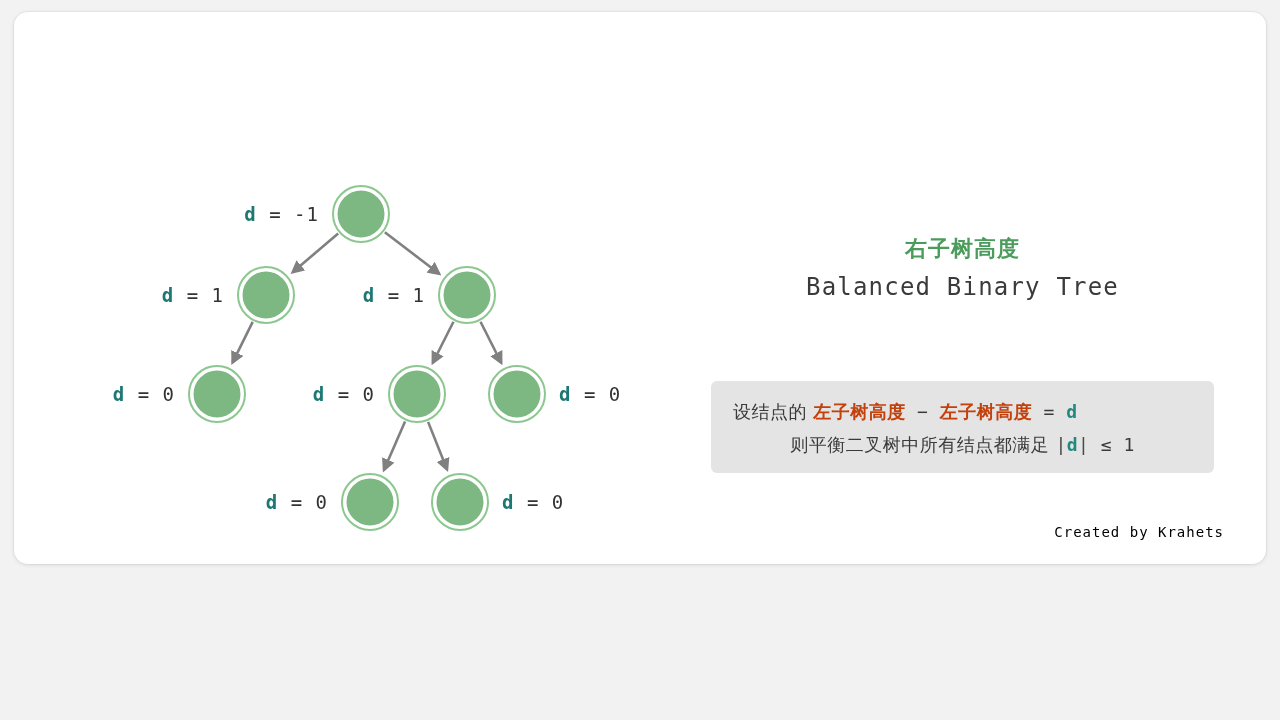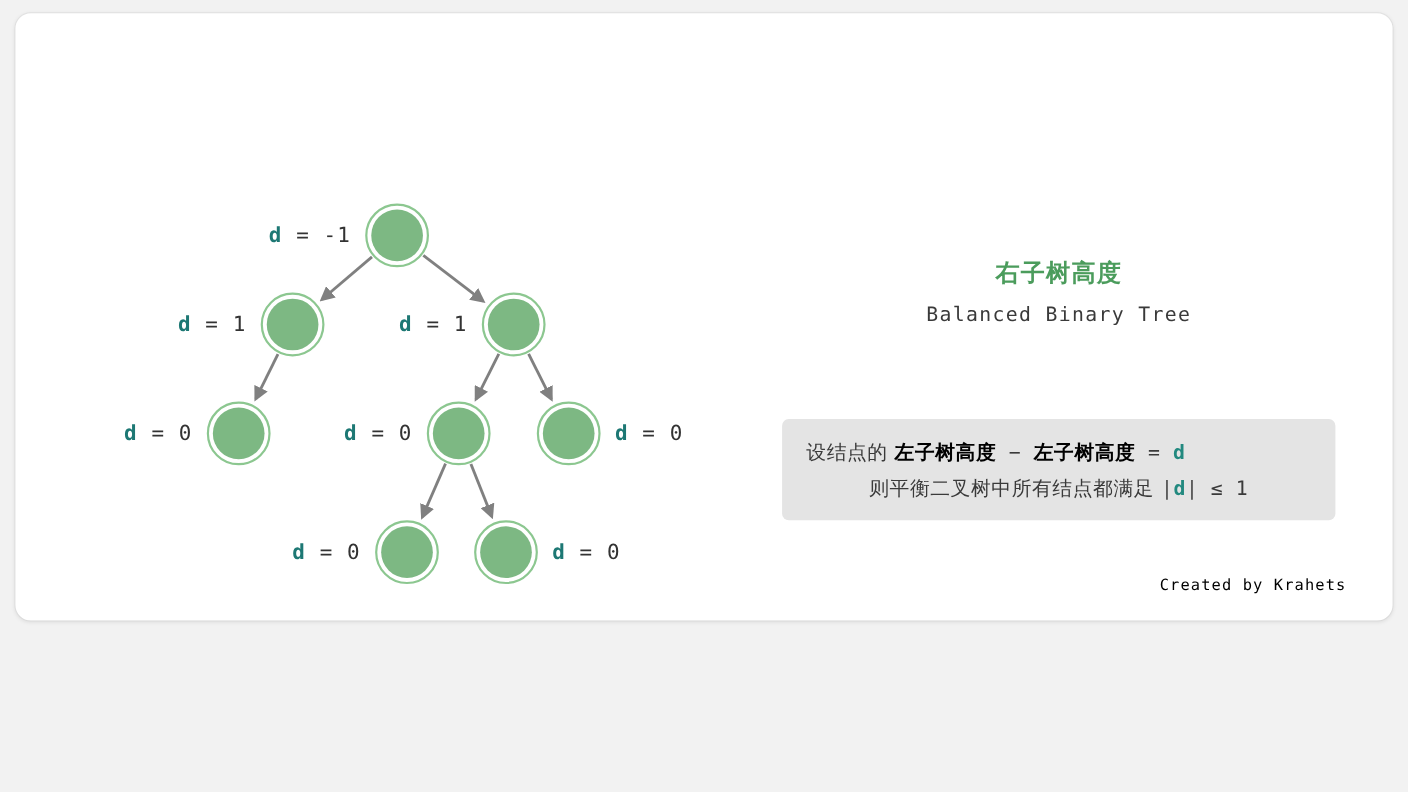--- a/index.html
+++ b/index.html
@@ -62,21 +62,21 @@
     font-family: "DejaVu Sans", sans-serif;
     font-size: 22px;
     font-weight: 700;
     color: #4b9c5c;
     letter-spacing: 1px;
     line-height: 30px;
   }
   .panel-subtitle {
     text-align: center;
     font-family: "DejaVu Sans Mono", monospace;
-    font-size: 18px;
+    font-size: 24px;
     font-weight: 400;
     color: #3a3a3a;
     letter-spacing: 1.2px;
     margin-top: 9px;
     line-height: 28px;
   }
   .note-box {
     position: absolute;
     left: 697px;
     top: 369px;
@@ -88,21 +88,21 @@
     padding: 14px 22px 0 22px;
   }
   .note-line {
     font-family: "DejaVu Sans", sans-serif;
     font-size: 18px;
     color: #3a3a3a;
     line-height: 33px;
     white-space: nowrap;
     letter-spacing: 0.5px;
   }
-  .note-line .b { font-weight: 700; color: #000000; }
+  .note-line .b { font-weight: 700; color: #c2410c; }
   .note-line .d { font-weight: 700; color: #22897f; }
   .note-line .mono { font-family: "DejaVu Sans Mono", monospace; }
   .note-line .bar { color: #4a4a4a; font-weight: 400; }
   .note-line.l2 { text-align: center; }
 
   .credit {
     position: absolute;
     right: 42px;
     bottom: 24px;
     font-family: "DejaVu Sans Mono", monospace;

